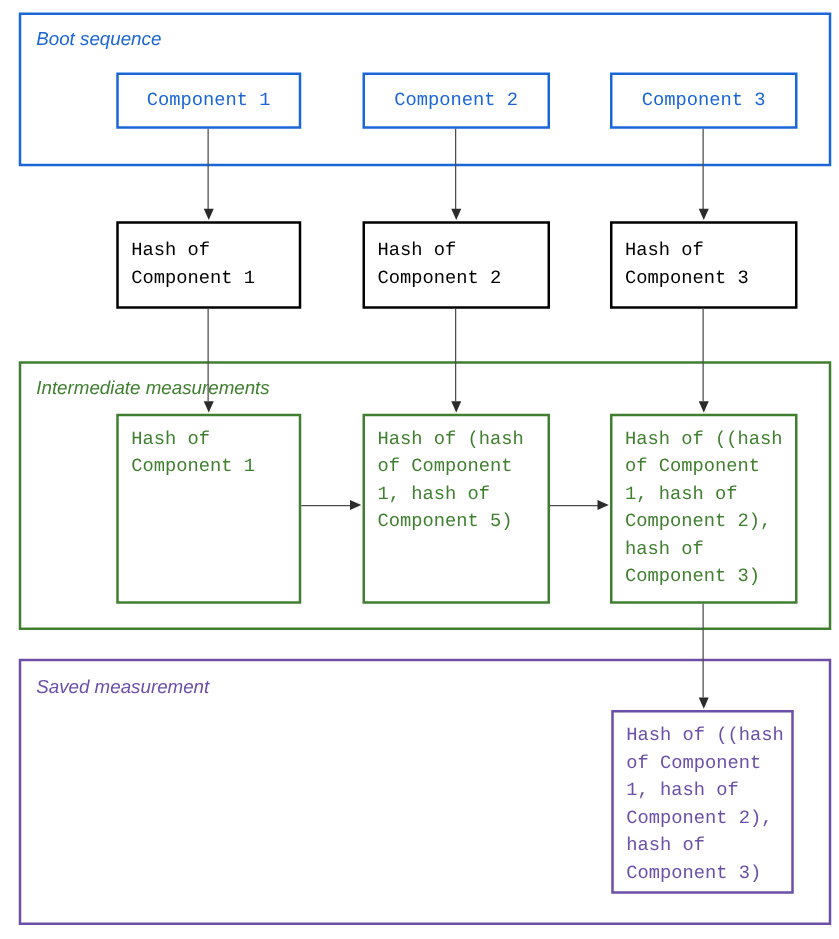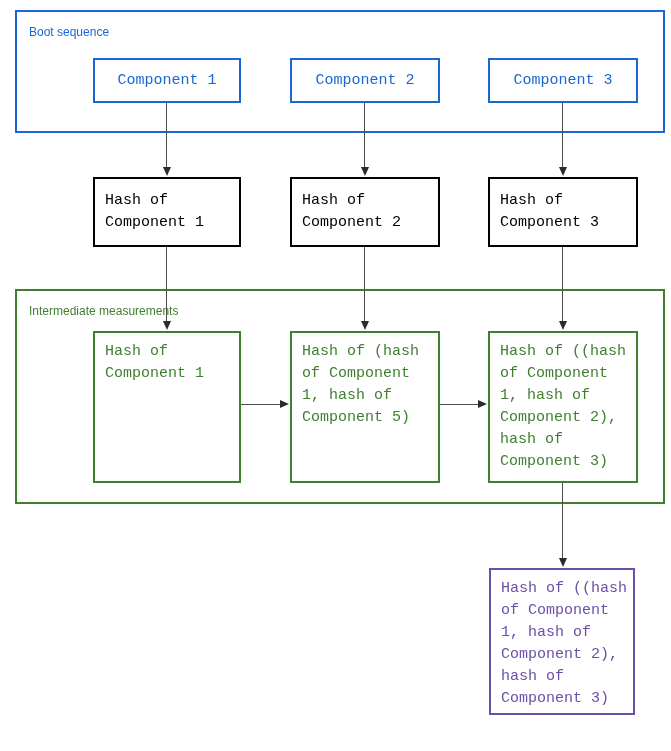--- a/index.html
+++ b/index.html
@@ -23,23 +23,24 @@
   }
 
   
   .group {
     position: absolute;
     box-sizing: border-box;
     background: transparent;
   }
   .group-title {
     position: absolute;
-    font-size: 12px;
+    font-size: 15px;
     line-height: 18px;
     white-space: nowrap;
+    font-style: italic;
   }
 
   #group-boot {
     left: 15px; top: 10px;
     width: 650px; height: 123px;
     border: 2px solid #1a66d6;
   }
   #group-boot-title { left: 12px; top: 11px; color: #1a66d6; }
 
   #group-intermediate {
@@ -193,20 +194,23 @@
 <div class="canvas">
 
   <div class="group" id="group-boot">
     <span class="group-title" id="group-boot-title">Boot sequence</span>
   </div>
 
   <div class="group" id="group-intermediate">
     <span class="group-title" id="group-intermediate-title">Intermediate measurements</span>
   </div>
 
+  <div class="group" id="group-saved">
+    <span class="group-title" id="group-saved-title">Saved measurement</span>
+  </div>
 
   <div class="node blue" id="node-component-1">
     <span class="node-label">Component 1</span>
   </div>
   <div class="node blue" id="node-component-2">
     <span class="node-label">Component 2</span>
   </div>
   <div class="node blue" id="node-component-3">
     <span class="node-label">Component 3</span>
   </div>

